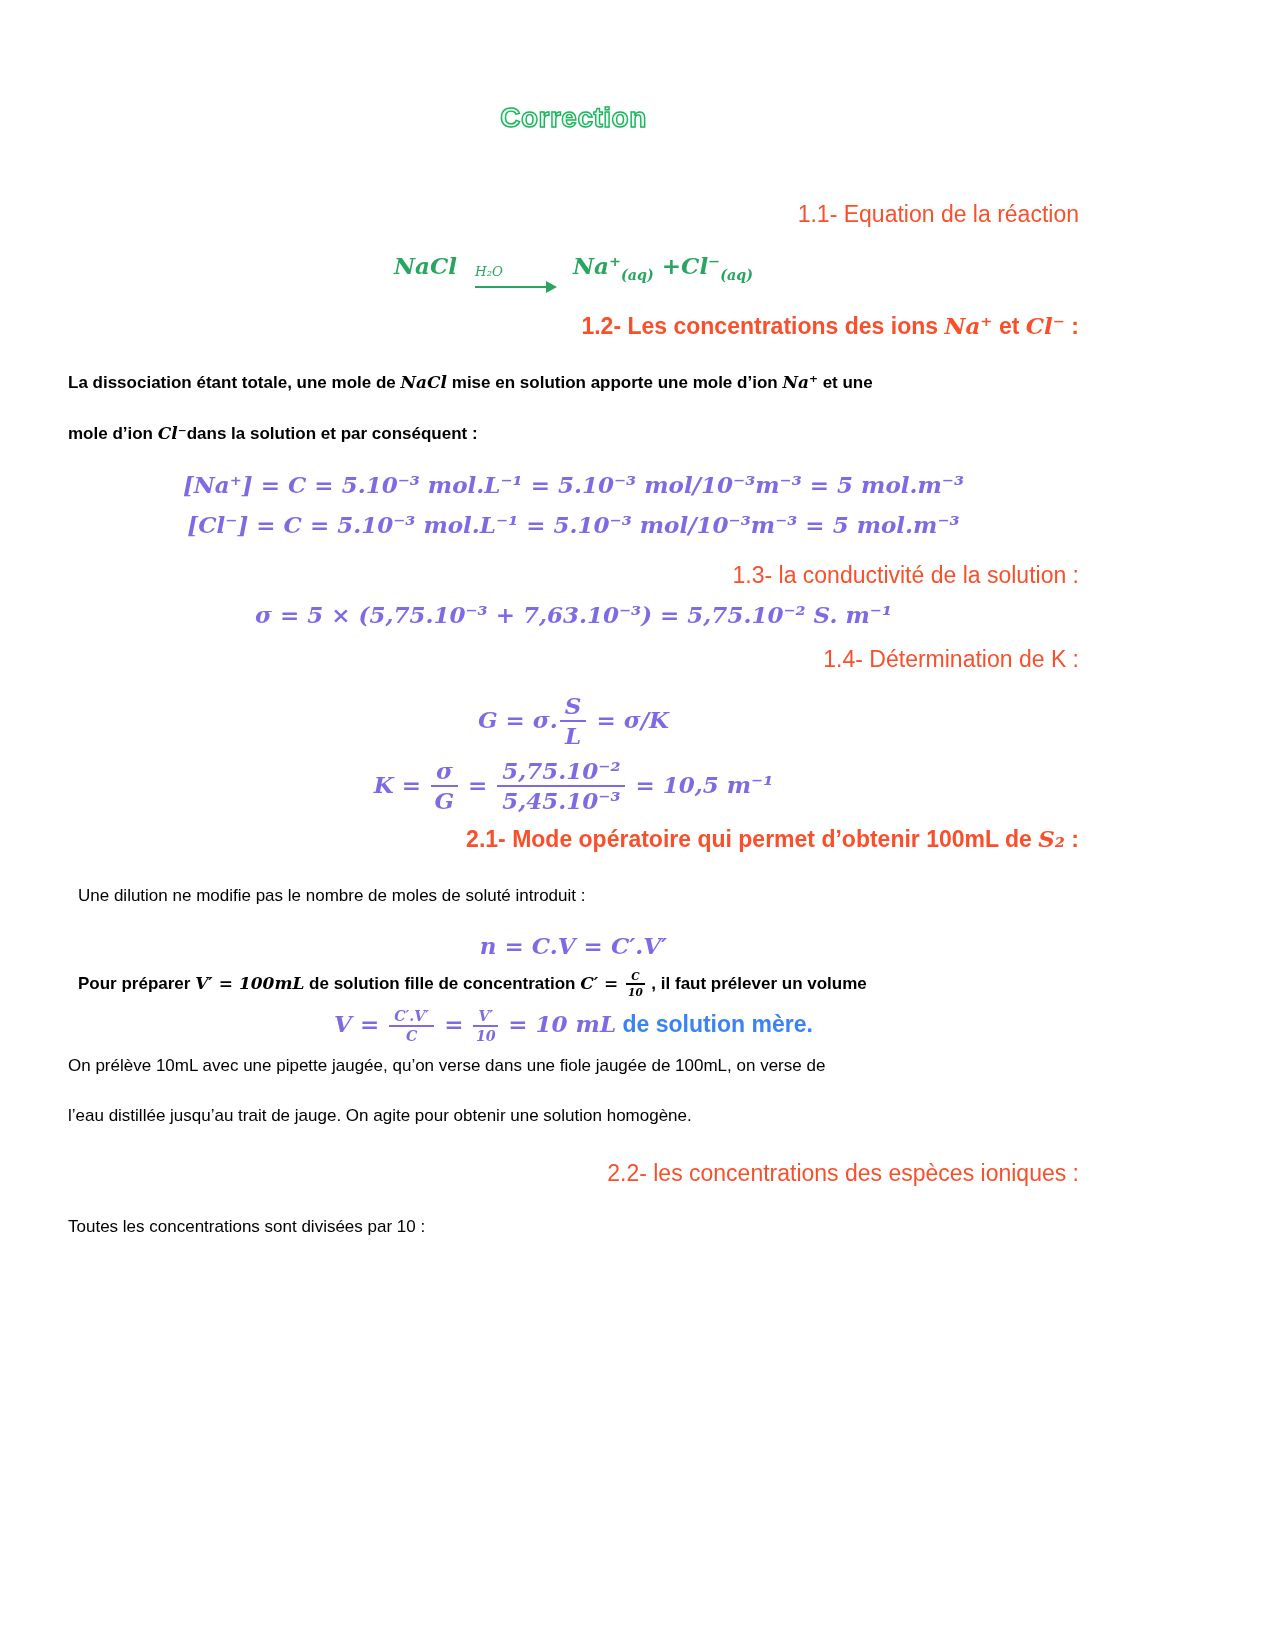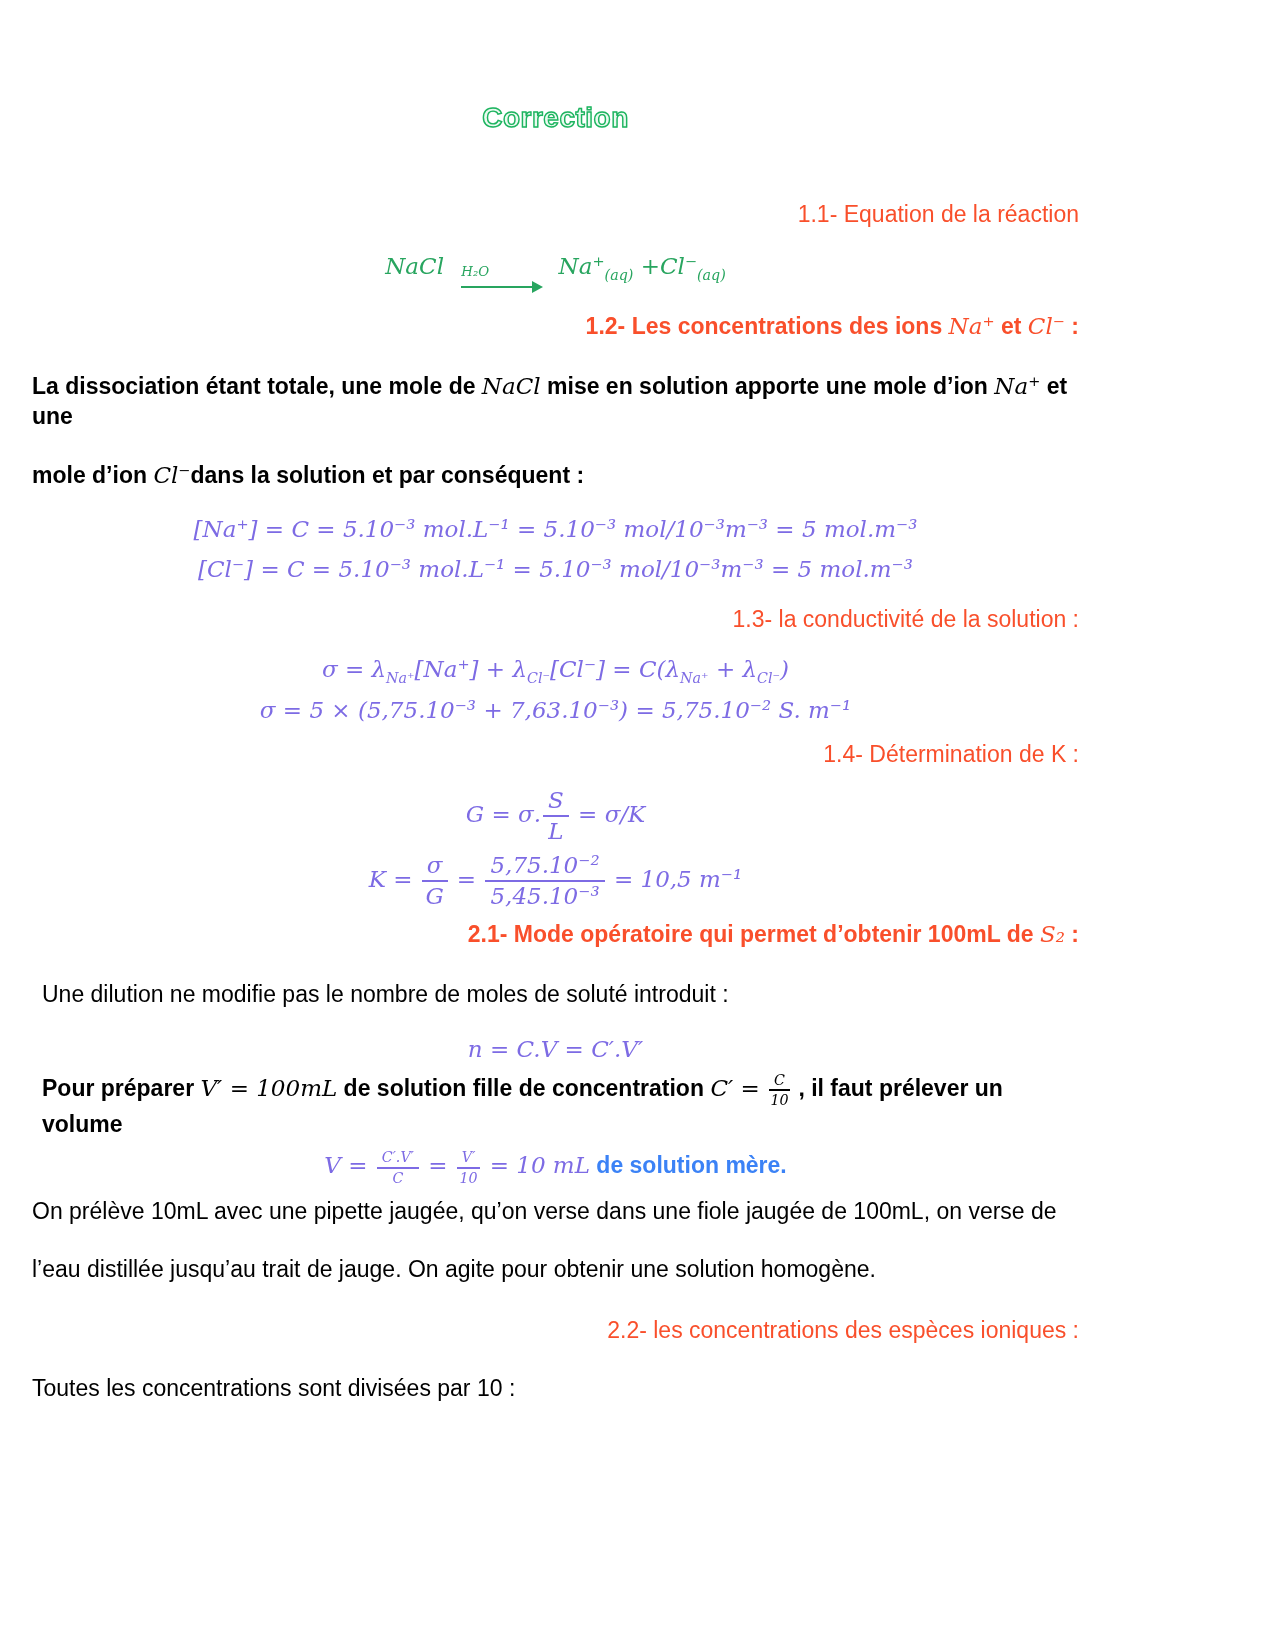--- a/index.html
+++ b/index.html
@@ -1,46 +1,46 @@
 <!DOCTYPE html>
 <html><head>
 <meta charset="utf-8">
 <style>
   html, body { margin: 0; padding: 0; background: #ffffff; }
   body { width: 1275px; height: 1650px; overflow: hidden; }
   .page {
     box-sizing: border-box;
     width: 1157px; height: 1650px;
-    padding: 100px 78px 0 32px;
+    padding: 100px 78px 0 68px;
     font-family: "Liberation Sans", sans-serif;
     background: #ffffff;
   }
   .line { line-height: 1.32; }
   .center { text-align: center; }
   .ind { padding-left: 10px; }
 
   .title-wrap { text-align: center; }
   .title-text {
     font-size: 28px;
     font-weight: 700;
     letter-spacing: 0.5px;
     color: #eafaf0;
     -webkit-text-stroke: 1.4px #1db45f;
     text-shadow: 0 0 1px #1db45f;
     font-family: "Liberation Sans", sans-serif;
   }
 
   .heading { color: #f94f2b; font-size: 23px; text-align: right; }
-  .body    { color: #000000; font-size: 23px; }
+  .body    { color: #000000; font-size: 17px; }
   .eq      { font-size: 23px; }
   .purple  { color: #7d6be4; }
   .green   { color: #28a55f; }
 
   
-  .m { font-family: "DejaVu Serif", "Liberation Serif", serif; font-style: italic; }
+  .m { font-family: "DejaVu Serif", "Liberation Serif", serif; font-style: italic; font-weight: bold; }
   .p { font-family: "Liberation Sans", sans-serif; font-style: normal; font-weight: bold; }
   .eq .p { color: #3b82f6; }
   .sub { font-size: 0.62em; position: relative; top: 0.40em; }
 
   .frac {
     display: inline-flex; flex-direction: column; align-items: center;
     vertical-align: middle; line-height: 1.15; text-align: center;
     margin: 0 2px;
   }
   .frac .fnum { border-bottom: 2px solid currentColor; padding: 0 5px 1px; }
@@ -82,21 +82,20 @@
   <div class="line body" style="margin-top:30px"><span class="p">La dissociation étant totale, une mole de </span><span class="m">NaCl</span><span class="p"> mise en solution apporte une mole d’ion </span><span class="m">Na⁺</span><span class="p"> et une</span></div>
 
   <div class="line body" style="margin-top:28px"><span class="p">mole d’ion </span><span class="m">Cl⁻</span><span class="p">dans la solution et par conséquent :</span></div>
 
   <div class="line eq purple center" style="margin-top:24px"><span class="m">[Na⁺] = C = 5.10⁻³ mol.L⁻¹ = 5.10⁻³ mol/10⁻³m⁻³ = 5 mol.m⁻³</span></div>
 
   <div class="line eq purple center" style="margin-top:10px"><span class="m">[Cl⁻] = C = 5.10⁻³ mol.L⁻¹ = 5.10⁻³ mol/10⁻³m⁻³ = 5 mol.m⁻³</span></div>
 
   <div class="line heading" style="margin-top:19px">1.3- la conductivité de la solution :</div>
 
-  <div class="line eq purple center" style="margin-top:20px"><span class="m">σ = λ</span><span class="m sub">Na⁺</span><span class="m">[Na⁺] + λ</span><span class="m sub">Cl⁻</span><span class="m">[Cl⁻] = C(λ</span><span class="m sub">Na⁺</span><span class="m"> + λ</span><span class="m sub">Cl⁻</span><span class="m">)</span></div>
 
   <div class="line eq purple center" style="margin-top:10px"><span class="m">σ = 5 × (5,75.10⁻³ + 7,63.10⁻³) = 5,75.10⁻² S. m⁻¹</span></div>
 
   <div class="line heading" style="margin-top:14px">1.4- Détermination de K :</div>
 
   <div class="line eq purple center" style="margin-top:18px"><span class="m">G = σ.</span><span class="frac">
         <span class="fnum"><span class="m">S</span></span>
         <span class="fden"><span class="m">L</span></span>
       </span><span class="m"> = σ/K</span></div>
 

